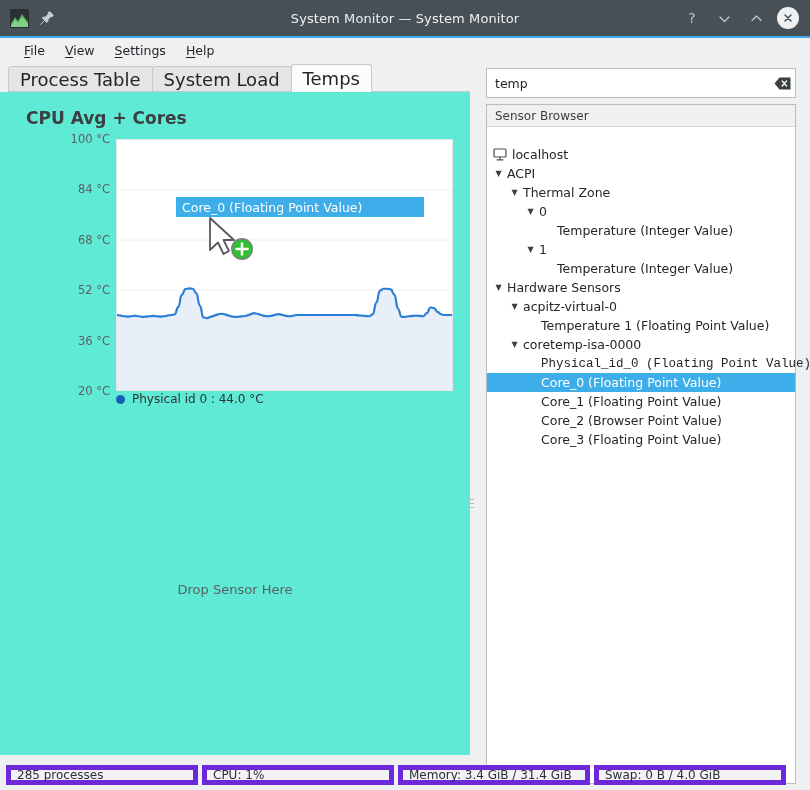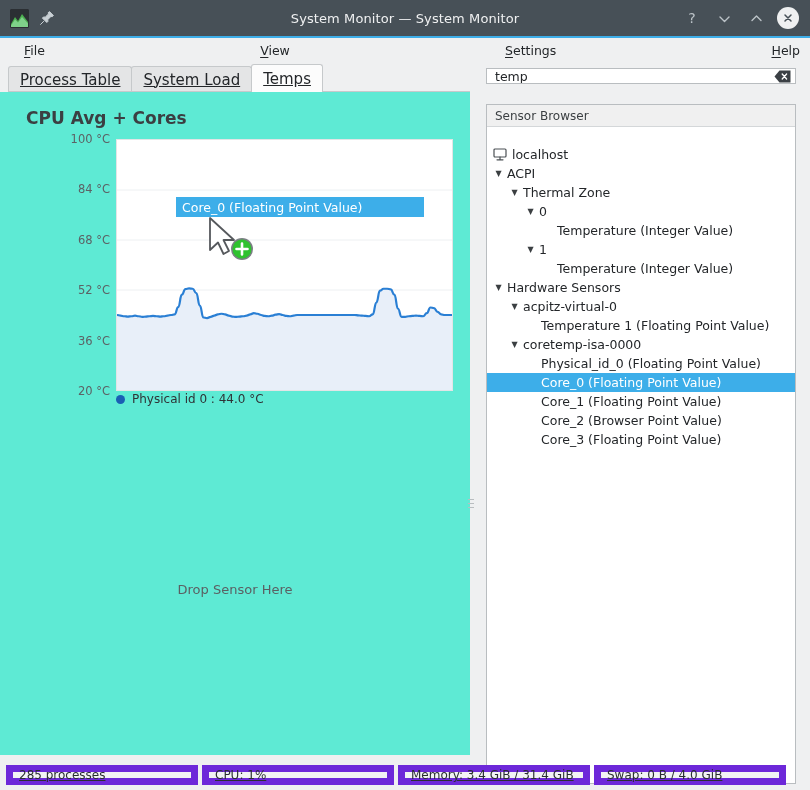--- a/index.html
+++ b/index.html
@@ -53,41 +53,40 @@
     display: flex; align-items: center; justify-content: center;
   }
   .titlebar-underline {
     position: absolute; left: 0; top: 36px; width: 810px; height: 2px;
     background: #3daee9;
   }
 
   
   .menubar {
     position: absolute; left: 0; top: 38px; width: 810px; height: 24px;
-    background: #eff0f1; display: flex; align-items: center; padding-left: 14px; justify-content: space-between;
+    background: #eff0f1; display: flex; align-items: center; padding-left: 14px;
   }
   .menu-item {
     padding: 2px 10px; font-size: 12.5px; color: #232629;
   }
   .menu-item u { text-decoration: underline; text-underline-offset: 2px; }
 
   
   .tabbar {
     position: absolute; left: 8px; top: 64px; width: 470px; height: 28px;
     display: flex; align-items: flex-end;
   }
   .tab {
     height: 26px; padding: 8px 11px;
     display: flex; align-items: center;
-    font-size: 15px; color: #232629;
+    font-size: 18px; color: #232629;
     background: #e4e5e6;
     border: 1px solid #c6c9cb; border-bottom: none;
     border-top-left-radius: 3px; border-top-right-radius: 3px;
     margin-right: -1px;
-    text-decoration: underline;
   }
   .tab.active {
     background: #fcfcfc; height: 28px; color: #232629;
     border-color: #c6c9cb; position: relative; z-index: 3;
   }
   .tabbar-rail {
     position: absolute; left: 8px; top: 91px; width: 462px; height: 1px;
     background: #c6c9cb;
   }
 
@@ -128,21 +127,21 @@
     position: absolute; left: 466px; top: 400px; width: 10px; height: 22px;
     display: flex; flex-direction: column; justify-content: center; align-items: center; gap: 3px;
   }
   .splitter-handle i { display:block; width: 6px; height: 1px; background: #b9bdc0; }
 
   
   .right-pane {
     position: absolute; left: 486px; top: 68px; width: 316px; height: 687px;
   }
   .search-row {
-    position: absolute; left: 0; top: 0; width: 310px; height: 16px;
+    position: absolute; left: 0; top: 0; width: 310px; height: 30px;
     background: #ffffff; border: 1px solid #b9bdc0;
     display: flex; align-items: center;
   }
   .search-input {
     flex: 1; border: none; outline: none; background: transparent;
     font-family: inherit; font-size: 12.5px; color: #232629;
     padding: 0 8px; height: 100%;
   }
   .clear-btn {
     width: 22px; height: 26px; display: flex; align-items: center; justify-content: center;
@@ -170,23 +169,23 @@
     margin-right: 3px;
   }
   .host-icon { width: 14px; height: 13px; margin-right: 5px; display:block; }
 
   
   .statusbar {
     position: absolute; left: 0; top: 760px; width: 810px; height: 30px;
     display: flex; align-items: center; gap: 4px; padding: 0 6px;
   }
   .status-cell {
-    height: 20px; background: #f2f3f4; border: 7px solid #6d28d9;
+    height: 20px; background: #f2f3f4; border: 5px solid #6d28d9;
     display: flex; align-items: center; padding: 0 6px;
-    font-size: 12px; color: #2b2f33; text-decoration: underline;
+    font-size: 12px; color: #2b2f33;
   }
   .sc1 { width: 192px; }
   .sc2 { width: 192px; }
   .sc3 { width: 192px; }
   .sc4 { width: 192px; }
 
   
   .drag-chip {
     position: absolute; left: 176px; top: 197px; width: 248px; height: 20px;
     background: #3daee9; color: #ffffff;
@@ -349,21 +348,21 @@
             <span class="twisty">▼</span>
             <span>acpitz-virtual-0</span>
           </div>
           <div class="tree-row" style="padding-left: 54px;">
             <span>Temperature 1 (Floating Point Value)</span>
           </div>
           <div class="tree-row" style="padding-left: 22px;">
             <span class="twisty">▼</span>
             <span>coretemp-isa-0000</span>
           </div>
-          <div class="tree-row" style="padding-left: 54px;">
+          <div class="tree-row" style="padding-left: 54px; font-family: Liberation Mono, monospace;">
             <span>Physical_id_0 (Floating Point Value)</span>
           </div>
           <div class="tree-row selected" style="padding-left: 54px;">
             <span>Core_0 (Floating Point Value)</span>
           </div>
           <div class="tree-row" style="padding-left: 54px;">
             <span>Core_1 (Floating Point Value)</span>
           </div>
           <div class="tree-row" style="padding-left: 54px;">
             <span>Core_2 (Browser Point Value)</span>

